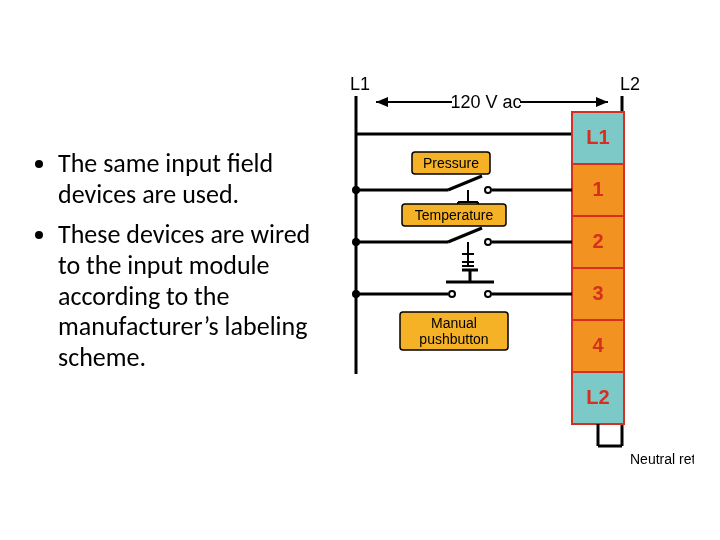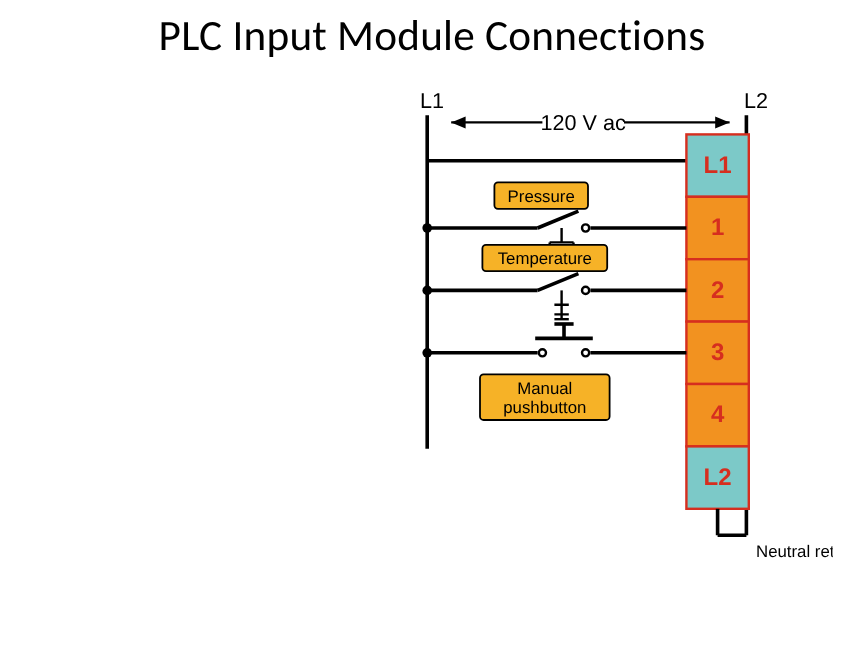--- a/index.html
+++ b/index.html
@@ -46,22 +46,27 @@
     left: 320px;
     top: 72px;
     width: 374px;
     height: 410px;
   }
 </style>
 </head>
 <body>
 
 <div class="slide">
-  <div class="title">PLC Input Module Connections</div>
 
+  <div class="bullets">
+    <ul>
+      <li>The same input field devices are used.</li>
+      <li>These devices are wired to the input module according to the manufacturer’s labeling scheme.</li>
+    </ul>
+  </div>
 
   <svg class="diagram" viewBox="0 0 374 410">
 
     <text x="30" y="18" font-family="Arial" font-size="18">L1</text>
     <text x="300" y="18" font-family="Arial" font-size="18">L2</text>
 
     <line x1="56" y1="30" x2="132" y2="30" stroke="#000" stroke-width="2"></line>
     <polygon points="56,30 68,25 68,35" fill="#000"></polygon>
     <line x1="200" y1="30" x2="288" y2="30" stroke="#000" stroke-width="2"></line>
     <polygon points="288,30 276,25 276,35" fill="#000"></polygon>

